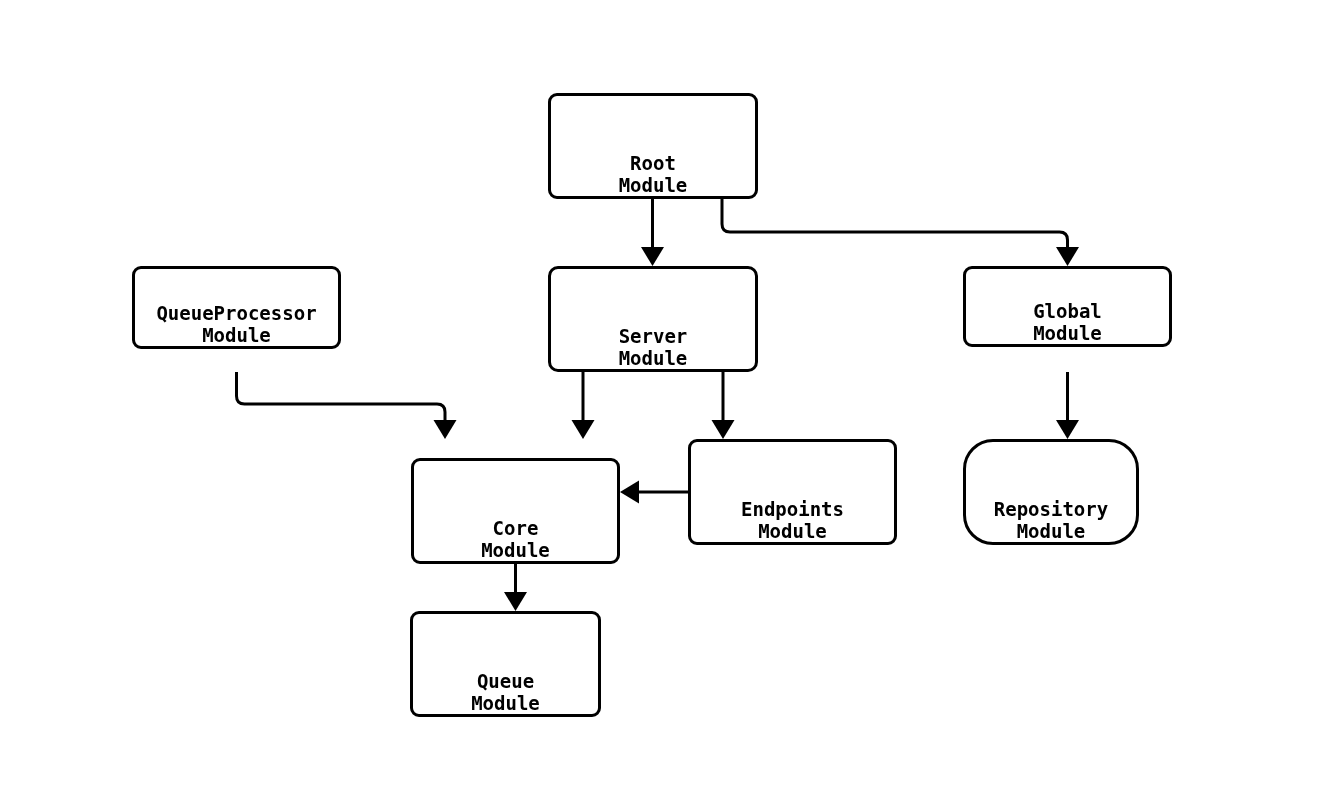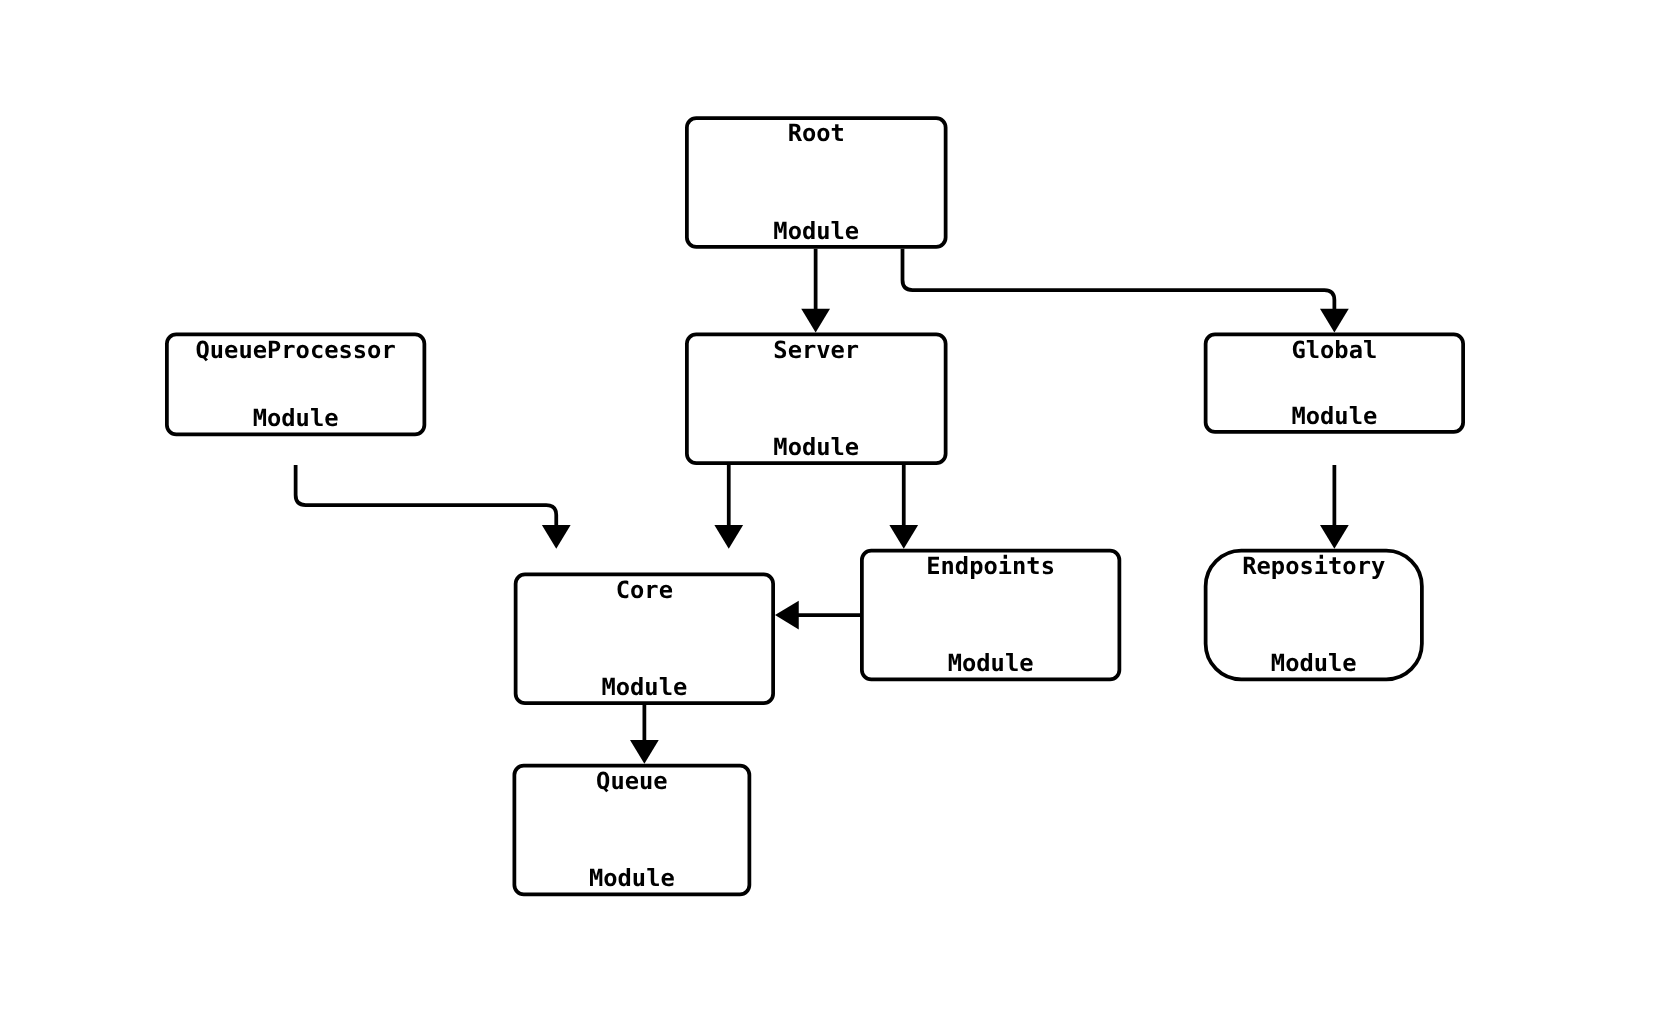--- a/index.html
+++ b/index.html
@@ -33,21 +33,21 @@
   }
   .node {
     position: absolute;
     box-sizing: border-box;
     background: #ffffff;
     border: 3px solid #000000;
     border-radius: 9px;
     display: flex;
     flex-direction: column;
     align-items: center;
-    justify-content: space-between;
+    justify-content: flex-end;
     text-align: center;
     color: #000000;
     font-weight: 700;
     font-size: 19px;
     line-height: 22px;
     white-space: nowrap;
   }
 </style>
 </head>
 <body>
@@ -92,21 +92,21 @@
   <div class="node" style="left:548px; top:93px;  width:210px; height:106px;">
     <span>Root</span>
     <span>Module</span>
   </div>
 
   <div class="node" style="left:132px; top:266px; width:209px; height:83px;">
     <span>QueueProcessor</span>
     <span>Module</span>
   </div>
 
-  <div class="node" style="left:548px; top:266px; width:210px; height:106px;">
+  <div class="node" style="left:548px; top:266px; width:210px; height:106px;border-radius:10px;">
     <span>Server</span>
     <span>Module</span>
   </div>
 
   <div class="node" style="left:963px; top:266px; width:209px; height:81px;">
     <span>Global</span>
     <span>Module</span>
   </div>
 
   <div class="node" style="left:411px; top:439px; width:209px; height:106px;margin-top:19px;">

